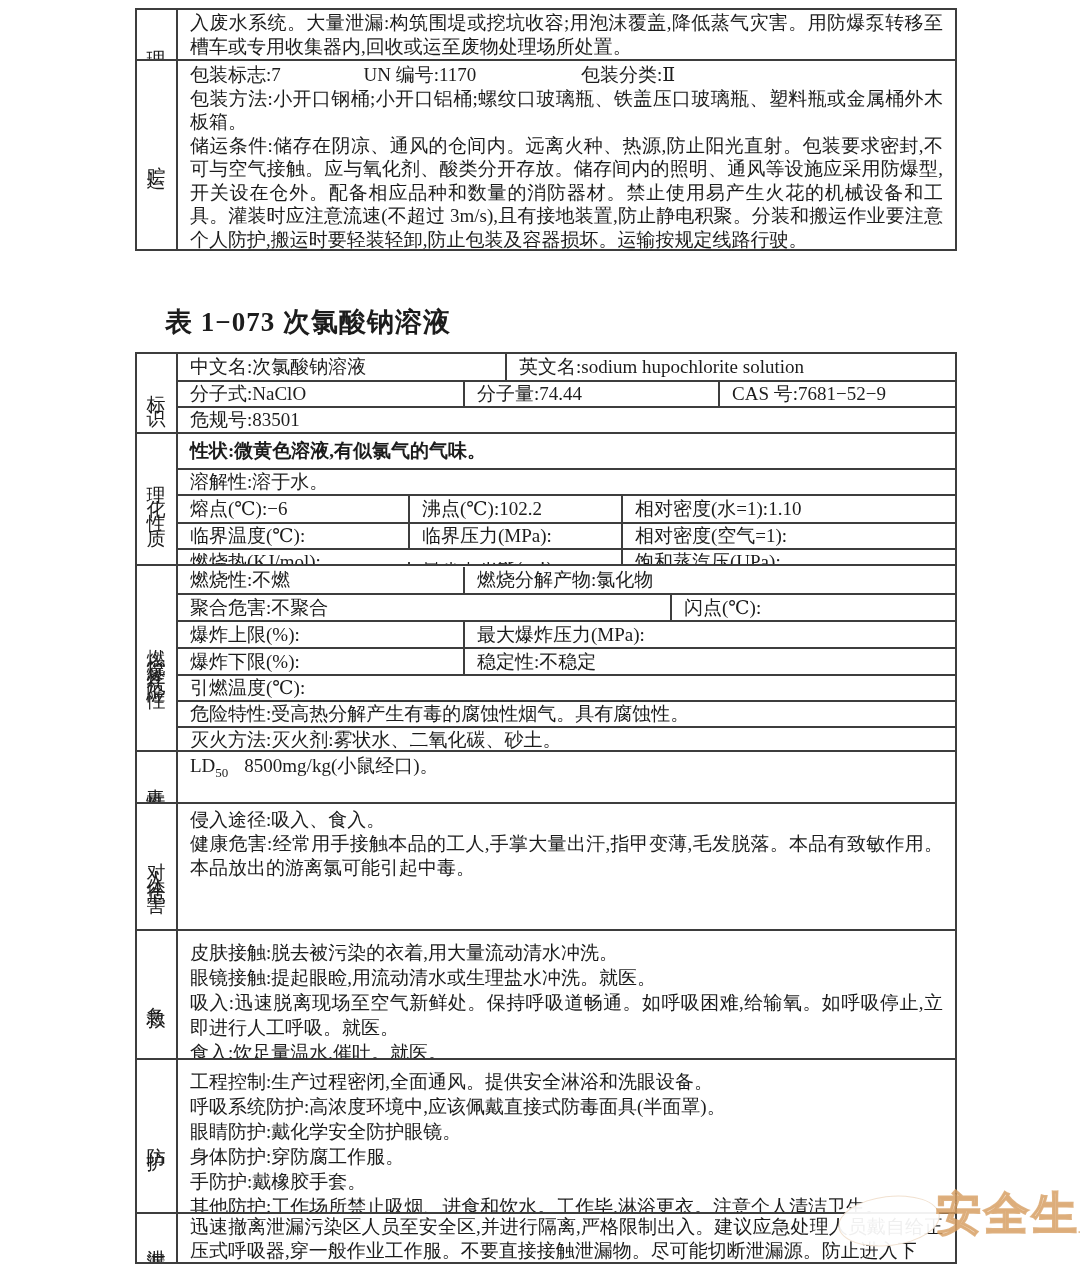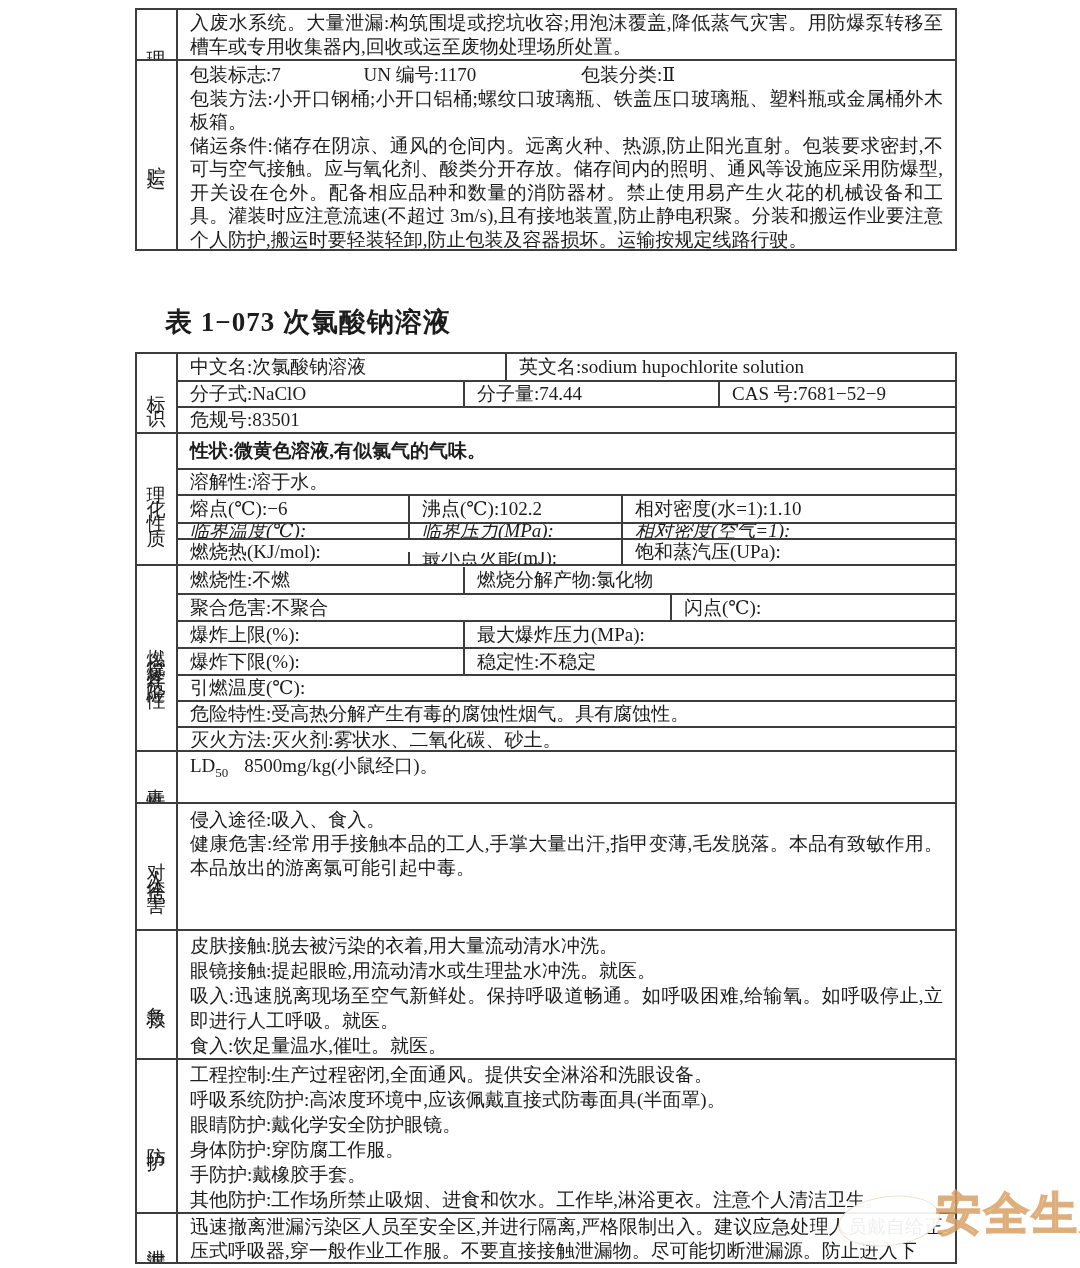--- a/index.html
+++ b/index.html
@@ -50,21 +50,21 @@
   }
   .cell + .cell{border-left:2px solid var(--bd);}
   .grow{flex:1;min-width:0;}
   .pcell{
     padding:2px 12px 0 12px;
     line-height:23.5px;
     text-align:justify;
     overflow:hidden;
   }
   .pcell.lh24{line-height:24px;}
-  .pcell.lh25{line-height:25px;padding-top:2px;}
+  .pcell.lh25{line-height:25px;padding-top:9px;}
   .title{
     position:absolute;left:165px;top:304px;
     font-size:27px;font-weight:bold;
     letter-spacing:1px;
     white-space:nowrap;
   }
   .packline span{display:inline-block;}
   .gap1{margin-right:78px;}
   .gap2{margin-right:100px;}
   sub{font-size:13px;}
@@ -153,21 +153,21 @@
           <div class="cell grow">性状:微黄色溶液,有似氯气的气味。</div>
         </div>
         <div class="row" style="height:26px;">
           <div class="cell grow">溶解性:溶于水。</div>
         </div>
         <div class="row" style="height:28px;">
           <div class="cell" style="width:230px;">熔点(℃):−6</div>
           <div class="cell" style="width:213px;">沸点(℃):102.2</div>
           <div class="cell grow">相对密度(水=1):1.10</div>
         </div>
-        <div class="row" style="height:16px;font-style:italic;">
+        <div class="row" style="height:26px;">
           <div class="cell" style="width:230px;">临界温度(℃):</div>
           <div class="cell" style="width:213px;">临界压力(MPa):</div>
           <div class="cell grow">相对密度(空气=1):</div>
         </div>
         <div class="row" style="height:26px;">
           <div class="cell" style="width:230px;">燃烧热(KJ/mol):</div>
           <div class="cell" style="width:213px;margin-top:12px;">最小点火能(mJ):</div>
           <div class="cell grow">饱和蒸汽压(UPa):</div>
         </div>
       </div>

